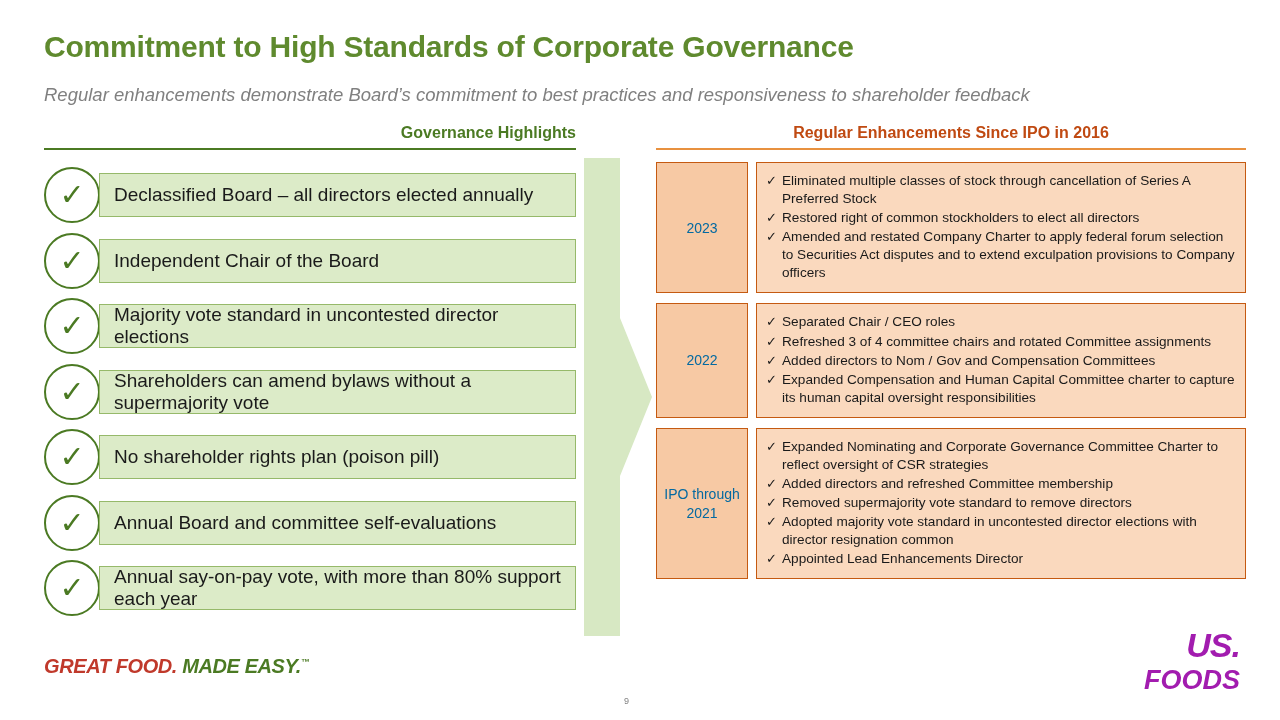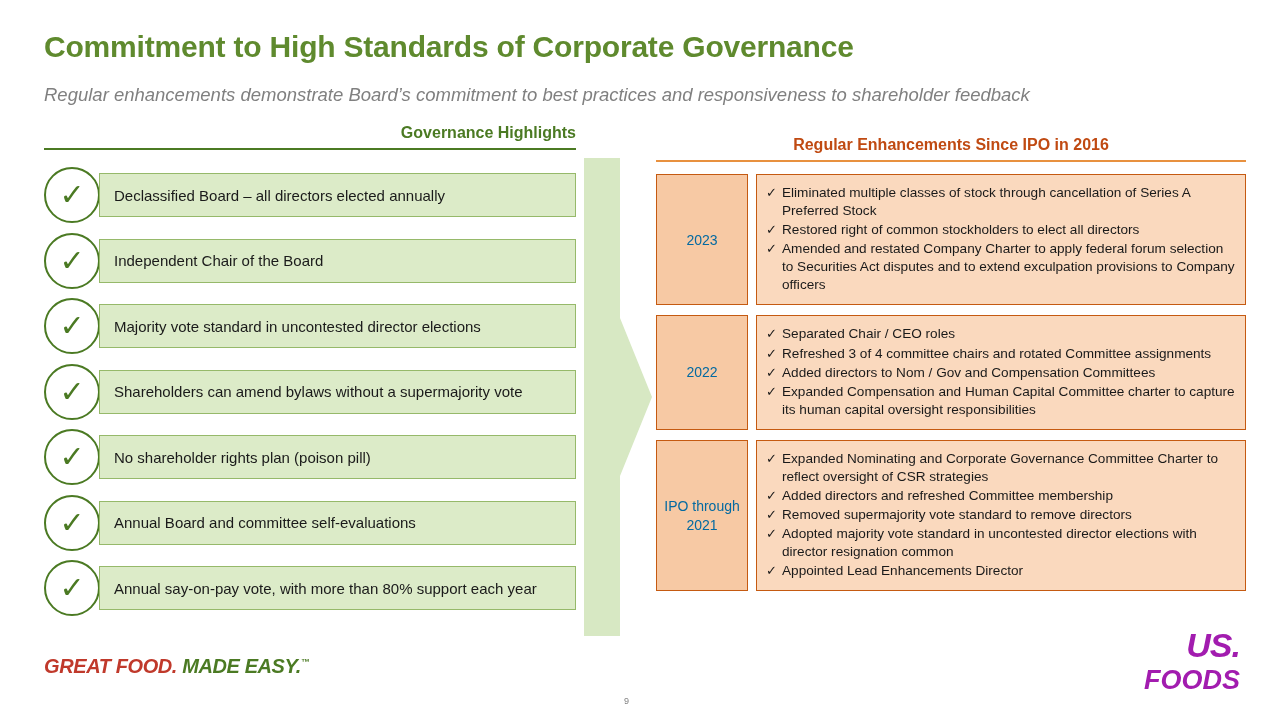--- a/index.html
+++ b/index.html
@@ -76,38 +76,38 @@
     position: absolute;
     left: 55px;
     top: 9px;
     width: 477px;
     height: 44px;
     background: #DCEBC8;
     border: 1.2px solid #96B96A;
     display: flex;
     align-items: center;
     padding-left: 14px;
-    font-size: 15px;
+    font-size: 19px;
     color: #1a1a1a;
   }
 
   
   .arrow {
     position: absolute;
     left: 584px;
     top: 158px;
     width: 68px;
     height: 478px;
   }
 
   
   .right-col {
     position: absolute;
     left: 656px;
-    top: 136px;
+    top: 124px;
     width: 590px;
   }
   .col-head-orange {
     text-align: center;
     font-size: 16px;
     font-weight: bold;
     color: #C04A12;
     padding-bottom: 6px;
   }
   .col-head-rule-orange {

